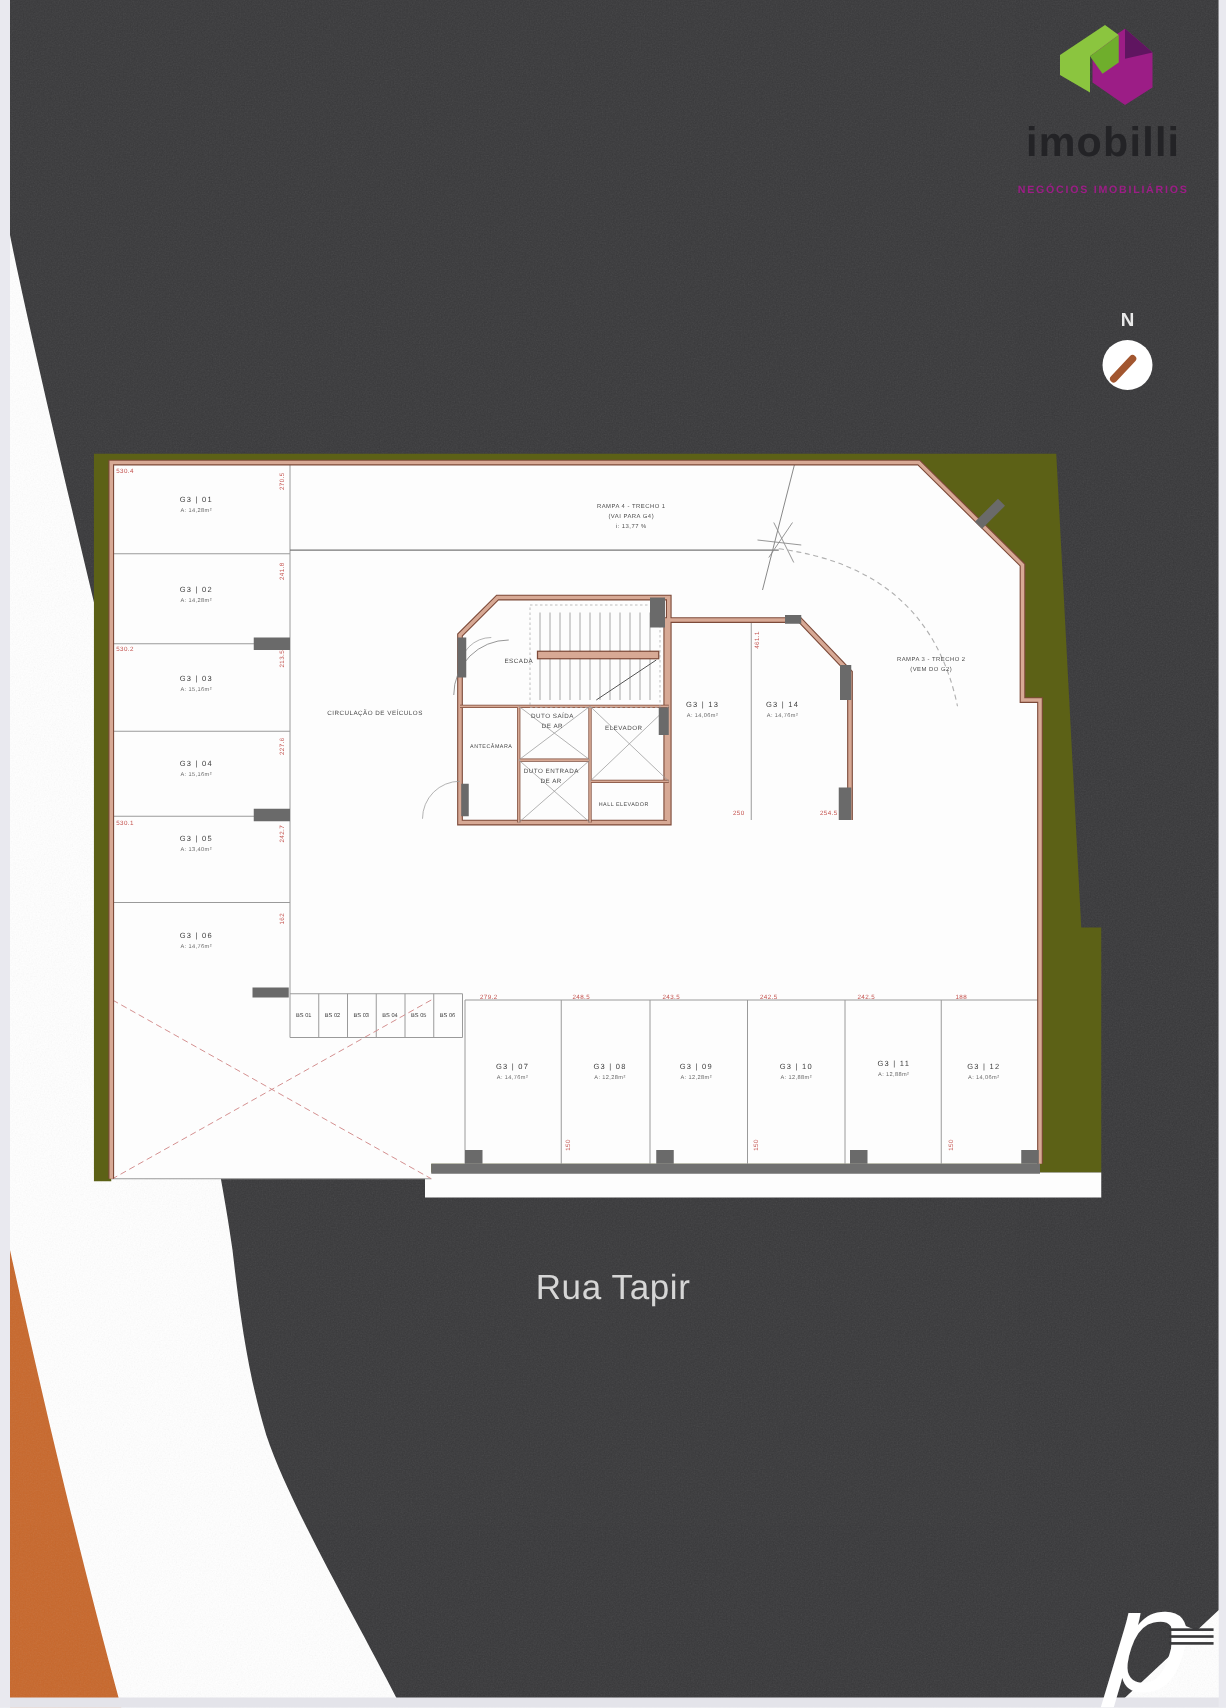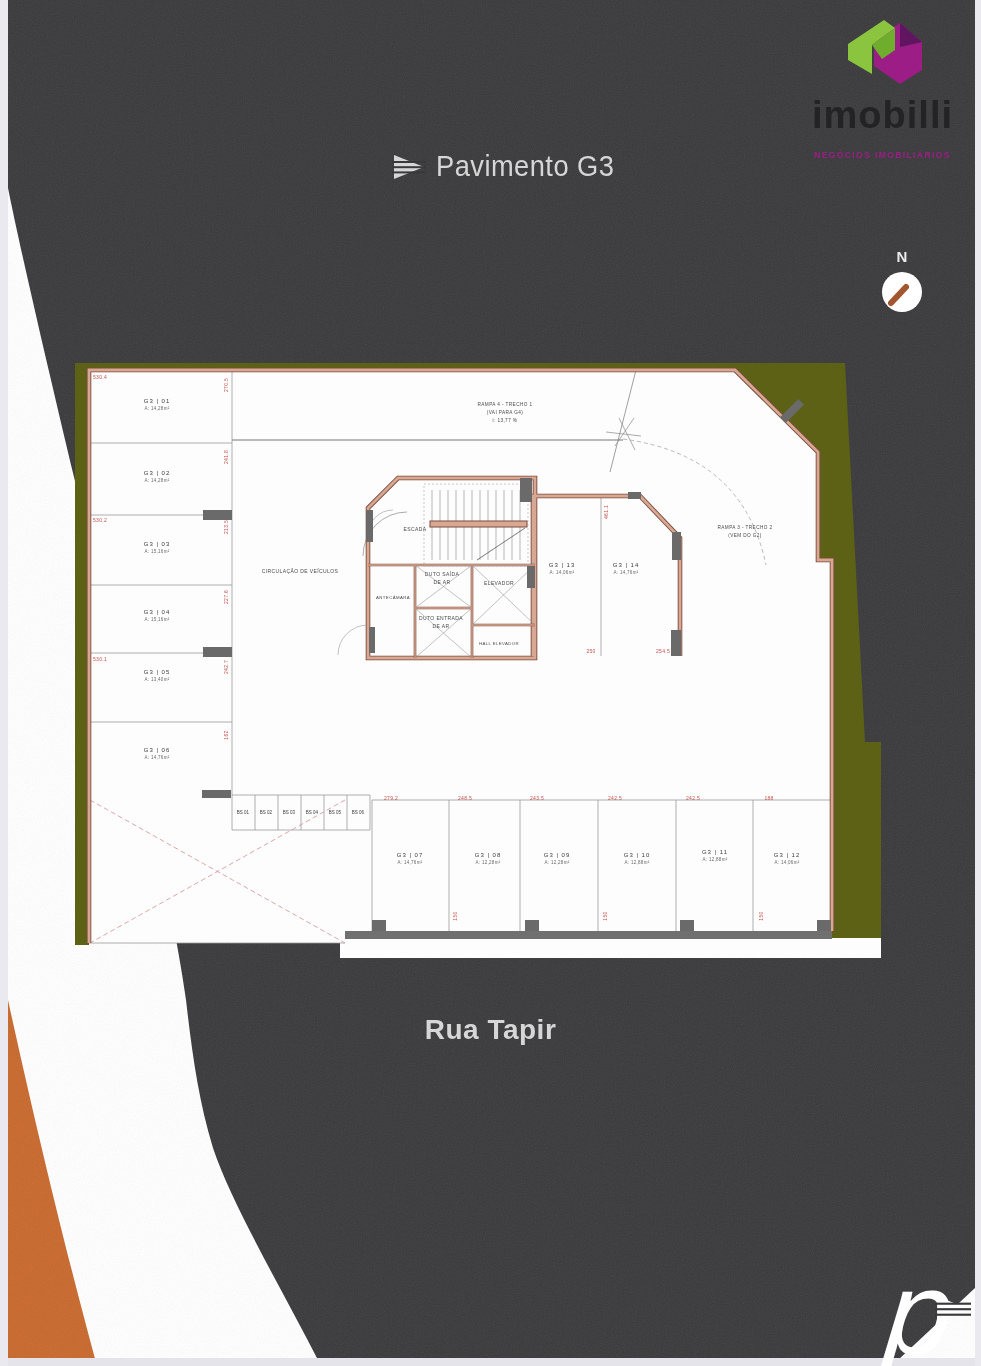--- a/index.html
+++ b/index.html
@@ -1,29 +1,29 @@
 <!DOCTYPE html>
 <html><head>
 <meta charset="utf-8">
 <style>
   html,body{margin:0;padding:0;background:#e8e8ec;}
   .stage{position:relative;width:981px;height:1366px;overflow:hidden;background:#ececf0;
          font-family:"Liberation Sans",sans-serif;}
   .abs{position:absolute;}
   
   .brand{position:absolute;top:16px;left:790px;width:185px;text-align:center;}
-  .brand .word{font-size:38px;font-weight:bold;letter-spacing:1px;color:#232326;margin-top:2px;}
+  .brand .word{font-size:33px;font-weight:bold;letter-spacing:1px;color:#232326;margin-top:2px;}
   .brand .tag{font-size:8.5px;font-weight:bold;letter-spacing:1.4px;color:#9c1d86;margin-top:13px;}
   .title-row{position:absolute;top:150px;left:392px;display:flex;align-items:center;gap:10px;}
   .title-row h1{margin:0;font-size:29px;font-weight:400;color:#d6d6d6;letter-spacing:.5px;
                 transform:scaleX(.94);transform-origin:left center;}
   .compass{position:absolute;top:248px;left:872px;width:60px;text-align:center;}
   .compass .n{color:#eaeaea;font-size:15px;font-weight:bold;margin-bottom:4px;}
   .street{position:absolute;top:1014px;left:0;width:981px;text-align:center;
-          font-size:28px;font-weight:700;color:#d6d6d6;letter-spacing:.5px;}
+          font-size:28px;font-weight:400;color:#d6d6d6;letter-spacing:.5px;}
   
   .plan{position:absolute;left:75px;top:360px;width:807px;height:608px;}
   .plan svg{position:absolute;left:0;top:0;}
   .lbl{position:absolute;transform:translate(-50%,-50%);white-space:nowrap;color:#4a4a4a;
        font-size:5px;letter-spacing:.4px;text-align:center;line-height:1.5;}
   .stall{position:absolute;transform:translate(-50%,-50%);text-align:center;white-space:nowrap;}
   .stall .sid{display:block;font-size:6px;letter-spacing:1px;color:#3c3c3c;}
   .stall .sarea{display:block;font-size:4.5px;letter-spacing:.3px;color:#6a6a6a;margin-top:2px;}
   .dim{position:absolute;transform:translate(-50%,-50%);font-size:5px;color:#c4524e;
        letter-spacing:.3px;white-space:nowrap;}
@@ -63,29 +63,20 @@
   <svg width="92" height="72" viewBox="0 0 90 72">
     <path d="M36,24 L62,7 L84,26 L84,54 L62,68 L36,50 Z" fill="#9c1d86"></path>
     <path d="M62,7 L84,26 L62,31 Z" fill="#5f1560"></path>
     <path d="M10,28 L46,4 L57,12 L34,29 L34,58 L10,44 Z" fill="#8bc53f"></path>
     <path d="M34,29 L57,12 L57,34 L44,43 Z" fill="#6fae2c"></path>
   </svg>
   <div class="word">imobilli</div>
   <div class="tag">NEGÓCIOS IMOBILIÁRIOS</div>
 </div>
 
-<div class="title-row">
-  <svg width="34" height="26" viewBox="0 0 34 26">
-    <polygon points="2,1 32,13 2,25" fill="#d6d6d6"></polygon>
-    <rect x="0" y="7" width="34" height="2" fill="#39393b"></rect>
-    <rect x="0" y="12.2" width="34" height="2" fill="#39393b"></rect>
-    <rect x="0" y="17.4" width="34" height="2" fill="#39393b"></rect>
-  </svg>
-  <h1>Pavimento G3</h1>
-</div>
 
 <div class="compass">
   <div class="n">N</div>
   <svg width="46" height="46" viewBox="0 0 46 46">
     <circle cx="23" cy="23" r="20" fill="#ffffff"></circle>
     <line x1="12" y1="34" x2="27" y2="18" stroke="#a2562f" stroke-width="6" stroke-linecap="round"></line>
   </svg>
 </div>
 
 <div class="plan">

